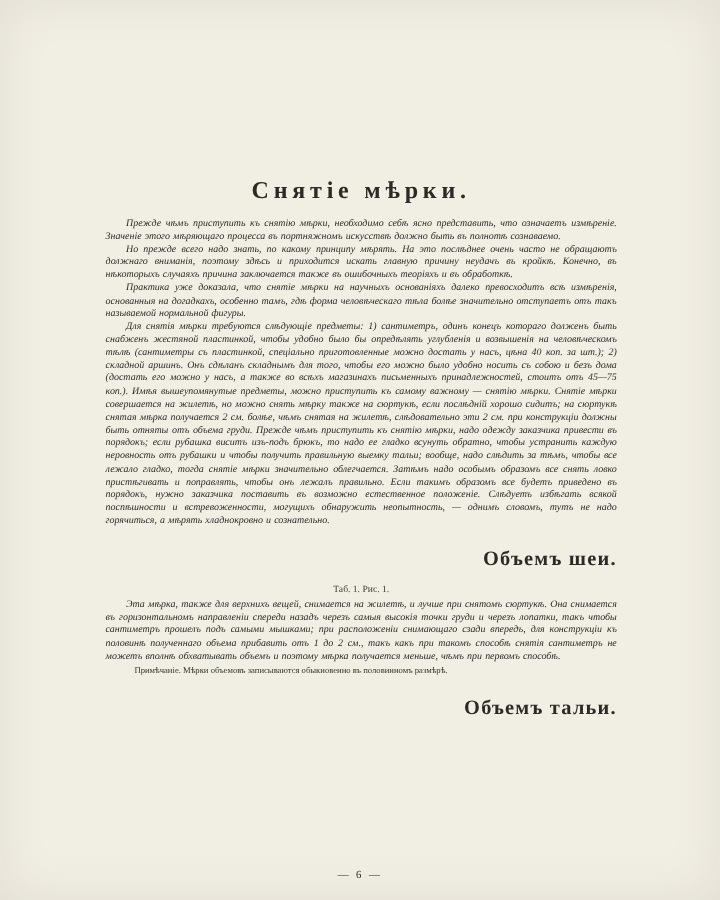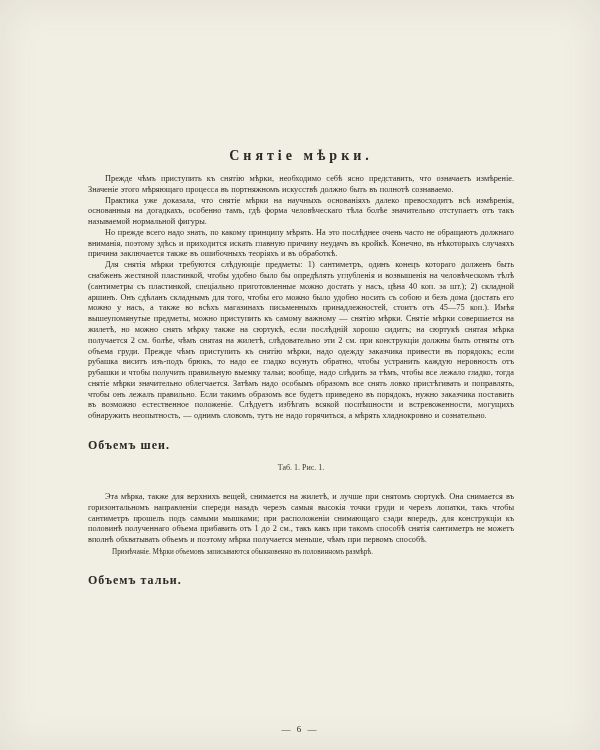--- a/index.html
+++ b/index.html
@@ -17,50 +17,51 @@
   }
   .content {
     position: absolute;
     left: 88px;
     right: 86px;
     top: 0;
   }
   .doc-title {
     margin: 148px 0 10px 0;
     text-align: center;
-    font-size: 14px;
+    font-size: 20px;
     font-weight: bold;
     letter-spacing: 4px;
   }
   .figures-line {
     text-align: center;
     font-size: 8px;
     letter-spacing: 0.5px;
     margin: 0 0 20px 0;
     color: #3a3933;
   }
   p.body-par {
     margin: 0;
     font-size: 8.3px;
     line-height: 1.3;
     text-align: justify;
     text-indent: 17px;
     word-spacing: 0.5px;
+    font-style: italic;
   }
   .section-heading {
-    text-align: left;
-    font-size: 12px;
+    text-align: right;
+    font-size: 17px;
     font-weight: bold;
     letter-spacing: 1px;
     margin: 16px 0 10px 0;
   }
   .section-figures {
     text-align: center;
     font-size: 8px;
-    margin: 0 0 20px 0;
+    margin: 0 0 4px 0;
     color: #3a3933;
   }
   p.note-par {
     margin: 2px 0 0 0;
     font-size: 7.2px;
     line-height: 1.3;
     text-align: justify;
     text-indent: 24px;
     color: #343229;
   }
@@ -77,22 +78,22 @@
 </style>
 </head>
 <body>
 
 <div class="page">
   <div class="content">
 
     <h1 class="doc-title">Снятіе мѣрки.</h1>
 
     <p class="body-par">Прежде чѣмъ приступить къ снятію мѣрки, необходимо себѣ ясно представить, что означаетъ измѣреніе. Значеніе этого мѣряющаго процесса въ портняжномъ искусствѣ должно быть въ полнотѣ сознаваемо.</p>
+    <p class="body-par">Но прежде всего надо знать, по какому принципу мѣрять. На это послѣднее очень часто не обращаютъ должнаго вниманія, поэтому здѣсь и приходится искать главную причину неудачъ въ кройкѣ. Конечно, въ нѣкоторыхъ случаяхъ причина заключается также въ ошибочныхъ теоріяхъ и въ обработкѣ.</p>
     <p class="body-par">Практика уже доказала, что снятіе мѣрки на научныхъ основаніяхъ далеко превосходитъ всѣ измѣренія, основанныя на догадкахъ, особенно тамъ, гдѣ форма человѣческаго тѣла болѣе значительно отступаетъ отъ такъ называемой нормальной фигуры.</p>
-    <p class="body-par">Но прежде всего надо знать, по какому принципу мѣрять. На это послѣднее очень часто не обращаютъ должнаго вниманія, поэтому здѣсь и приходится искать главную причину неудачъ въ кройкѣ. Конечно, въ нѣкоторыхъ случаяхъ причина заключается также въ ошибочныхъ теоріяхъ и въ обработкѣ.</p>
     <p class="body-par">Для снятія мѣрки требуются слѣдующіе предметы: 1) сантиметръ, одинъ конецъ котораго долженъ быть снабженъ жестяной пластинкой, чтобы удобно было бы опредѣлять углубленія и возвышенія на человѣческомъ тѣлѣ (сантиметры съ пластинкой, спеціально приготовленные можно достать у насъ, цѣна 40 коп. за шт.); 2) складной аршинъ. Онъ сдѣланъ складнымъ для того, чтобы его можно было удобно носить съ собою и безъ дома (достать его можно у насъ, а также во всѣхъ магазинахъ письменныхъ принадлежностей, стоитъ отъ 45—75 коп.). Имѣя вышеупомянутые предметы, можно приступить къ самому важному — снятію мѣрки. Снятіе мѣрки совершается на жилетѣ, но можно снять мѣрку также на сюртукѣ, если послѣдній хорошо сидитъ; на сюртукѣ снятая мѣрка получается 2 см. болѣе, чѣмъ снятая на жилетѣ, слѣдовательно эти 2 см. при конструкціи должны быть отняты отъ объема груди. Прежде чѣмъ приступить къ снятію мѣрки, надо одежду заказчика привести въ порядокъ; если рубашка виситъ изъ-подъ брюкъ, то надо ее гладко всунуть обратно, чтобы устранить каждую неровность отъ рубашки и чтобы получить правильную выемку тальи; вообще, надо слѣдить за тѣмъ, чтобы все лежало гладко, тогда снятіе мѣрки значительно облегчается. Затѣмъ надо особымъ образомъ все снять ловко пристѣгивать и поправлять, чтобы онъ лежалъ правильно. Если такимъ образомъ все будетъ приведено въ порядокъ, нужно заказчика поставить въ возможно естественное положеніе. Слѣдуетъ избѣгать всякой поспѣшности и встревоженности, могущихъ обнаружить неопытность, — однимъ словомъ, тутъ не надо горячиться, а мѣрять хладнокровно и сознательно.</p>
 
     <h2 class="section-heading">Объемъ шеи.</h2>
 
     <div class="section-figures">Таб. 1. Рис. 1.</div>
     <p class="body-par">Эта мѣрка, также для верхнихъ вещей, снимается на жилетѣ, и лучше при снятомъ сюртукѣ. Она снимается въ горизонтальномъ направленіи спереди назадъ черезъ самыя высокія точки груди и черезъ лопатки, такъ чтобы сантиметръ прошелъ подъ самыми мышками; при расположеніи снимающаго сзади впередъ, для конструкціи къ половинѣ полученнаго объема прибавить отъ 1 до 2 см., такъ какъ при такомъ способѣ снятія сантиметръ не можетъ вполнѣ обхватывать объемъ и поэтому мѣрка получается меньше, чѣмъ при первомъ способѣ.</p>
     <p class="note-par">Примѣчаніе. Мѣрки объемовъ записываются обыкновенно въ половинномъ размѣрѣ.</p>
 
     <h2 class="section-heading">Объемъ тальи.</h2>
 

